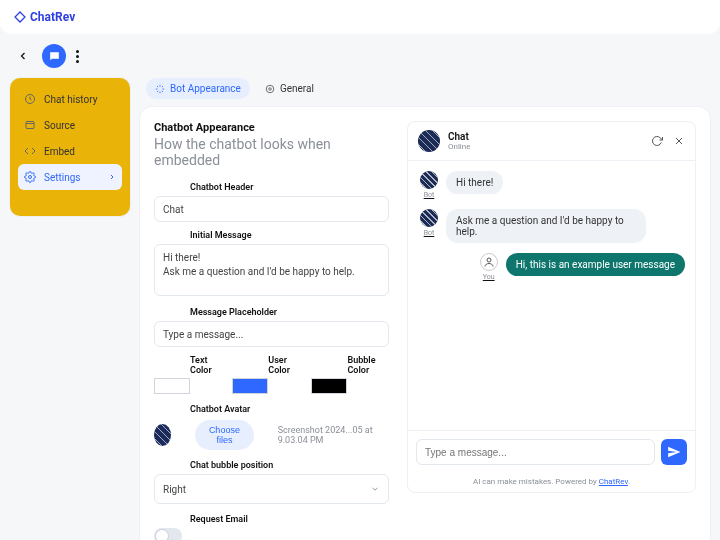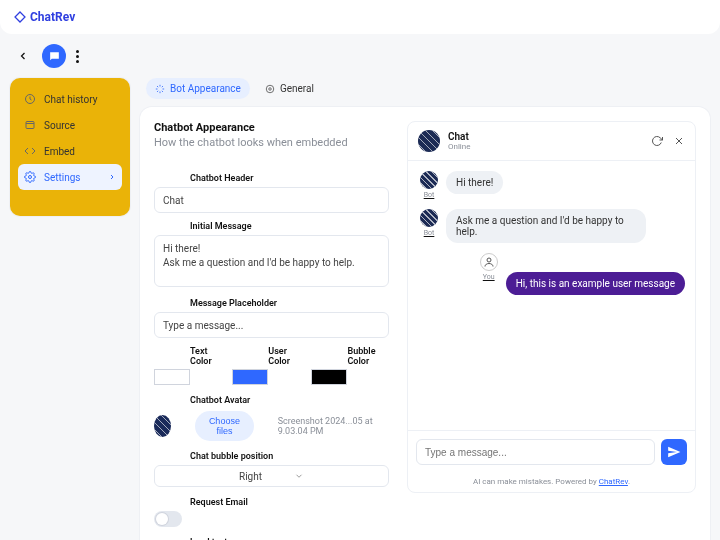--- a/index.html
+++ b/index.html
@@ -24,26 +24,26 @@
 .main { flex: 1; display: flex; flex-direction: column; }
 .tabs { display: flex; gap: 6px; padding: 0 6px 8px; font-size: 10px; }
 .tab { display: flex; align-items: center; gap: 5px; padding: 5px 9px; border-radius: 999px; cursor: pointer; color: #333; }
 .tab.active { background: #e7efff; color: #2f68ff; }
 .tab-icon { width: 10px; height: 10px; display:flex; align-items:center; justify-content:center; }
 
 .panel-wrap { background: #fff; border-radius: 12px; padding: 14px; display: flex; gap: 18px; box-shadow: 0 0 0 1px #eef0f4; }
 .form-col { width: 235px; overflow-y: auto; max-height: 420px; }
 .form-col::-webkit-scrollbar{width:0}
 .section-title { font-size: 11px; font-weight: 700; margin-bottom: 2px; }
-.section-sub { font-size: 11px; color: #8a8f98; margin-bottom: 24px; }
+.section-sub { font-size: 14px; color: #8a8f98; margin-bottom: 14px; }
 .field-lbl { font-size: 9px; font-weight: 600; margin: 8px 0 4px; padding-left: 36px; }
 .text-input, .textarea, .select { width: 100%; border: 1px solid #e3e7ee; border-radius: 6px; padding: 6px 8px; font-size: 10px; color: #444; font-family: inherit; }
 .text-input { height: 26px; }
 .textarea { height: 52px; resize: none; line-height: 1.4; }
-.select { height: 22px; display:flex; align-items:center; justify-content:center; cursor:pointer;gap:32px; }
+.select { height: 30px; display:flex; align-items:center; justify-content:space-between; cursor:pointer;gap:32px; }
 .color-row { display: flex; gap: 10px; margin-top: 8px; }
 .color-col { display: flex; flex-direction: column; gap: 3px; }
 .swatch { width: 36px; height: 16px; border: 1px solid #d0d4dd; }
 .avatar-row { display: flex; align-items: center; gap: 24px; margin-top: 6px; }
 .avatar-img { width: 22px; height: 22px; border-radius: 50%; background: radial-gradient(circle at 35% 35%, #1a2a5a 0 100%); background-color:#1c2b55; position:relative; overflow:hidden; }
 .avatar-img::after{content:"";position:absolute;inset:0;background:
   repeating-linear-gradient(45deg,rgba(255,255,255,.6) 0 1px,transparent 1px 5px);}
 .choose-btn { background: #e7efff; color: #2f68ff; border: none; border-radius: 999px; padding: 5px 10px; font-size: 9px; cursor: pointer; }
 .file-name { font-size: 9px; color: #8a8f98; }
 .toggle { width: 28px; height: 16px; background: #e3e7ee; border-radius: 999px; position: relative; cursor: pointer; margin-top:4px; }
@@ -62,21 +62,21 @@
 .msg-row.user { justify-content:flex-end; }
 .msg-avatar-col { display:flex; flex-direction:column; align-items:center; width:22px;text-decoration:underline; }
 .msg-av { width:18px; height:18px; border-radius:50%; background:#1c2b55; position:relative; overflow:hidden;}
 .msg-av::after{content:"";position:absolute;inset:0;background:repeating-linear-gradient(45deg,rgba(255,255,255,.65) 0 1px,transparent 1px 4px);}
 .msg-av.user { background:#fff; border:1px solid #ccc; }
 .msg-av.user::after{background:none}
 .msg-av.user svg{position:absolute;inset:2px;}
 .msg-sender { font-size:7px; color:#8a8f98; margin-top:2px;}
 .bubble { padding:6px 10px; border-radius:12px; font-size:10px; max-width: 200px; }
 .bubble.bot { background:#eef1f5; color:#333; }
-.bubble.user { background:#4c1d95; color:#fff;margin-top:19px; }
+.bubble.user { background:#0f766e; color:#fff; }
 .pv-input-row { display:flex; gap:6px; padding:8px; border-top:1px solid #edf0f5; align-items:center; }
 .pv-input { flex:1; border:1px solid #e3e7ee; border-radius:6px; height:26px; padding:0 8px; font-size:10px; }
 .send-btn { width:26px; height:26px; border-radius:6px; background:#2f68ff; display:flex; align-items:center; justify-content:center; cursor:pointer; }
 .pv-footer { text-align:center; font-size:8px; color:#8a8f98; padding:4px 0 6px; }
 .pv-footer a { color:#2f68ff; text-decoration:underline; cursor:pointer; }
 </style>
 </head>
 <body>
 
 <div class="topbar">

